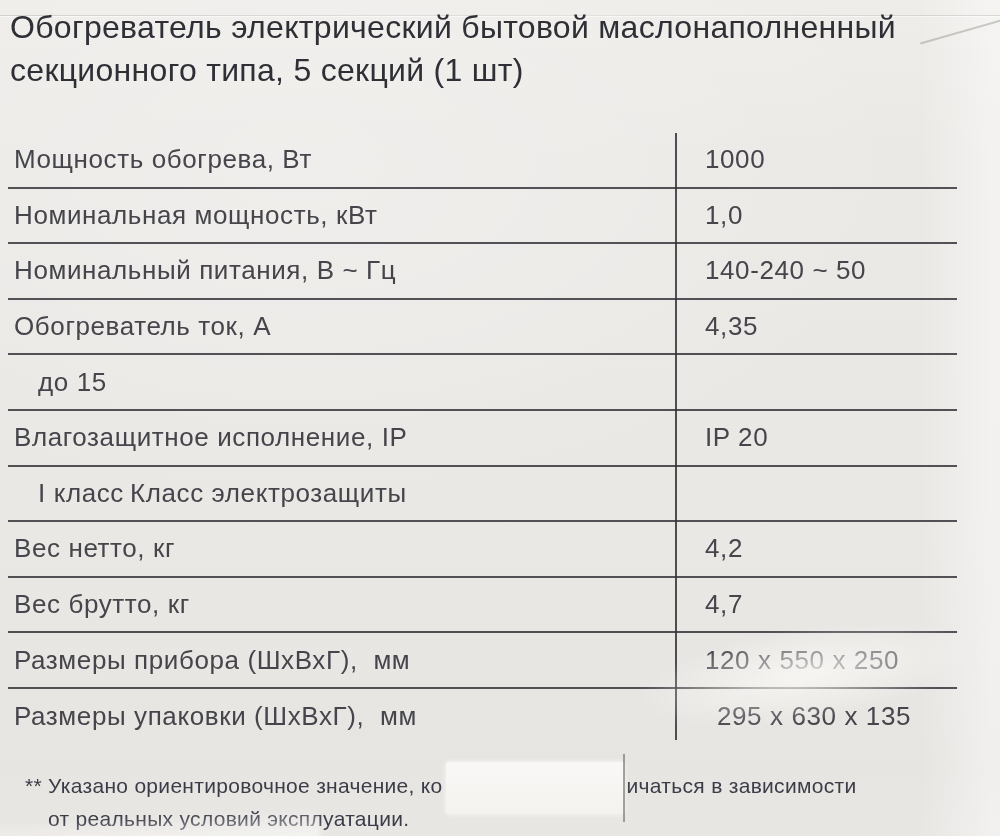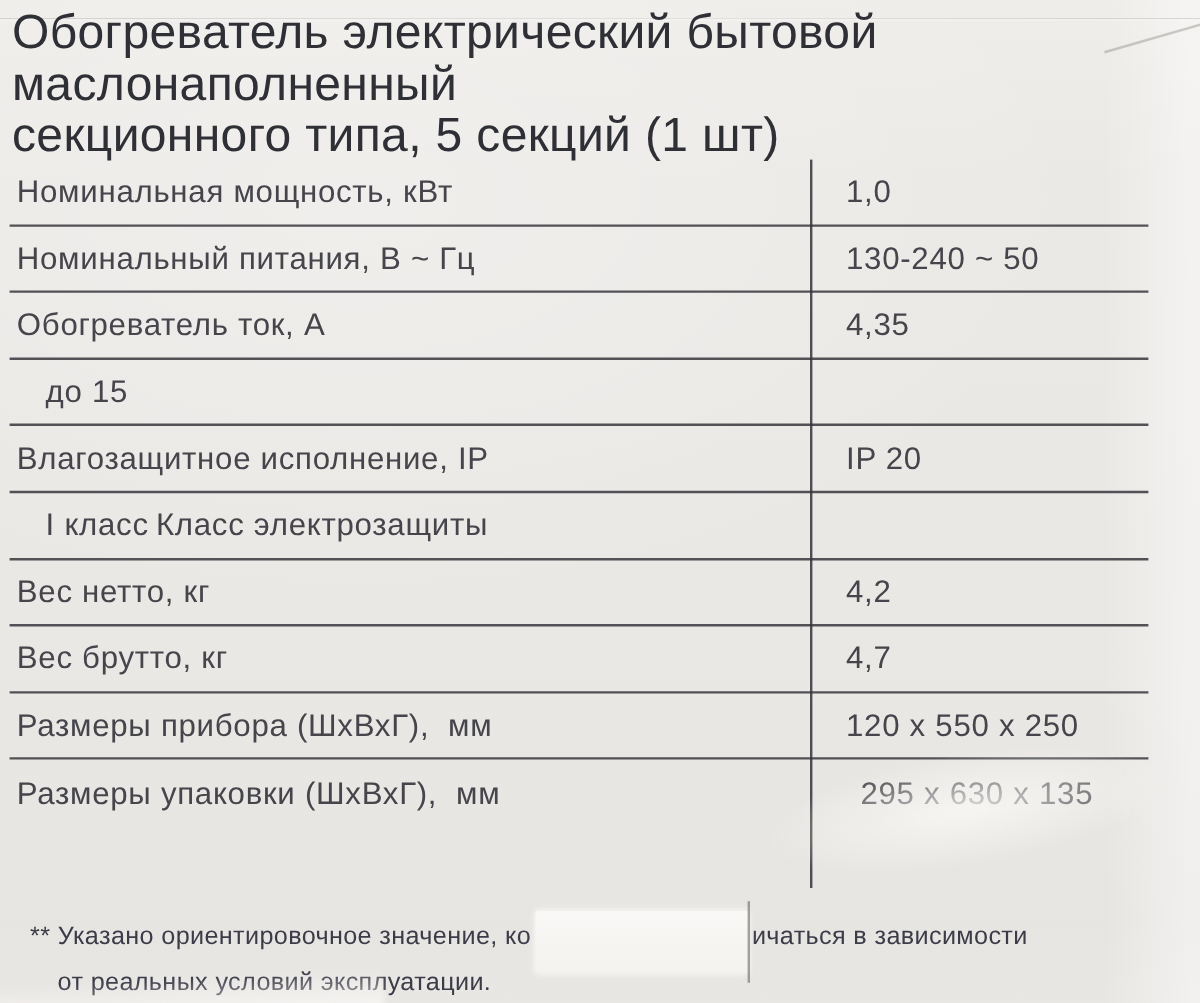--- a/index.html
+++ b/index.html
@@ -35,21 +35,21 @@
     left: 918px; top: 26px;
     width: 120px; height: 1.5px;
     background: rgba(140,138,130,0.42);
     transform: rotate(-16deg);
   }
   .title {
     position: absolute;
     left: 10px; top: 6px;
     width: 975px;
     margin: 0;
-    font-size: 40px;
+    font-size: 32px;
     line-height: 43px;
     font-weight: 500;
     letter-spacing: 0.3px;
     color: #2f2f36;
   }
   .spec-table {
     position: absolute;
     left: 8px; top: 133px;
     width: 949px;
   }
@@ -97,21 +97,21 @@
   .footnote {
     position: absolute;
     left: 25px; top: 769px;
     width: 950px;
     font-size: 21px;
     letter-spacing: 0.3px;
     color: #3c3c48;
   }
   .fn-line1 {
     display: flex;
-    align-items: flex-start;
+    align-items: center;
     height: 34px;
   }
   .patch {
     position: relative;
     width: 178px; height: 52px;
     margin: -10px 3px -14px 3px;
     background: linear-gradient(180deg, #f9f8f6, #f3f2ef);
     border-radius: 2px;
     box-shadow: 0 0 5px rgba(252,251,249,0.95);
     flex: none;
@@ -145,27 +145,31 @@
 <div class="paper">
 
   <div class="crease-top"></div>
   <div class="crease-corner"></div>
 
   <h1 class="title"><span>Обогреватель электрический бытовой маслонаполненный</span><br><span>секционного типа, 5 секций (1 шт)</span></h1>
 
   <div class="spec-table">
     <div class="vline"></div>
 
+  <div class="row">
+        <div class="cell label">Мощность обогрева, Вт</div>
+        <div class="cell value">1000</div>
+      </div>
       <div class="row">
         <div class="cell label">Номинальная мощность, кВт</div>
         <div class="cell value">1,0</div>
       </div>
       <div class="row">
         <div class="cell label">Номинальный питания, В ~ Гц</div>
-        <div class="cell value">130-240 ~ 50</div>
+        <div class="cell value">140-240 ~ 50</div>
       </div>
       <div class="row">
         <div class="cell label">Обогреватель ток, А</div>
         <div class="cell value">4,35</div>
       </div>
       <div class="row">
         <div class="cell value">до 15</div>
       </div>
       <div class="row">
         <div class="cell label">Влагозащитное исполнение, IP</div>

